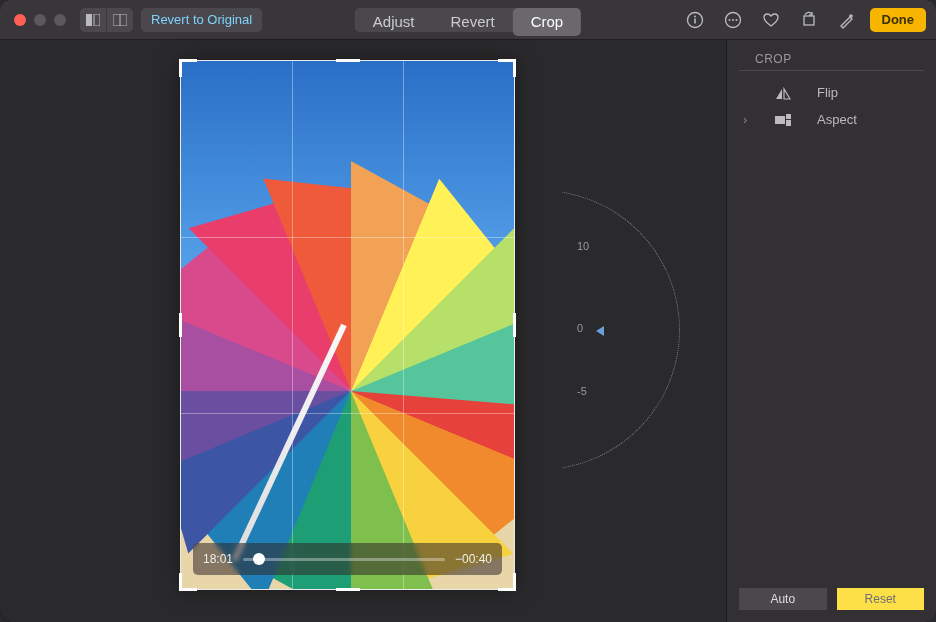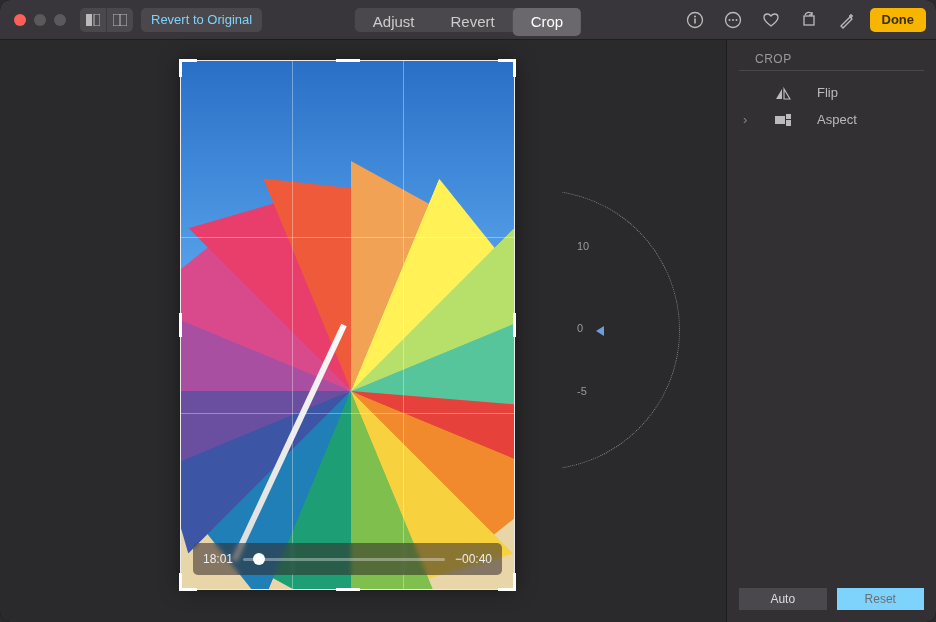--- a/index.html
+++ b/index.html
@@ -144,21 +144,21 @@
     }
     .sidebar-footer .btn {
       flex: 1;
       height: 22px;
       border-radius: 0;
       background: #4b484d;
       color: #ddd;
       font-size: 12px;
       display: flex; align-items: center; justify-content: center;
     }
-    .sidebar-footer .btn.disabled { color: #6f6d71; background: #7dd3fc; }
+    .sidebar-footer .btn.disabled { color: #6f6d71; background: #fde047; }
 
     
     .crop-stage {
       position: absolute;
       left: 180px;
       top: 20px;
       width: 335px;
       height: 530px;
     }
     .glow {

